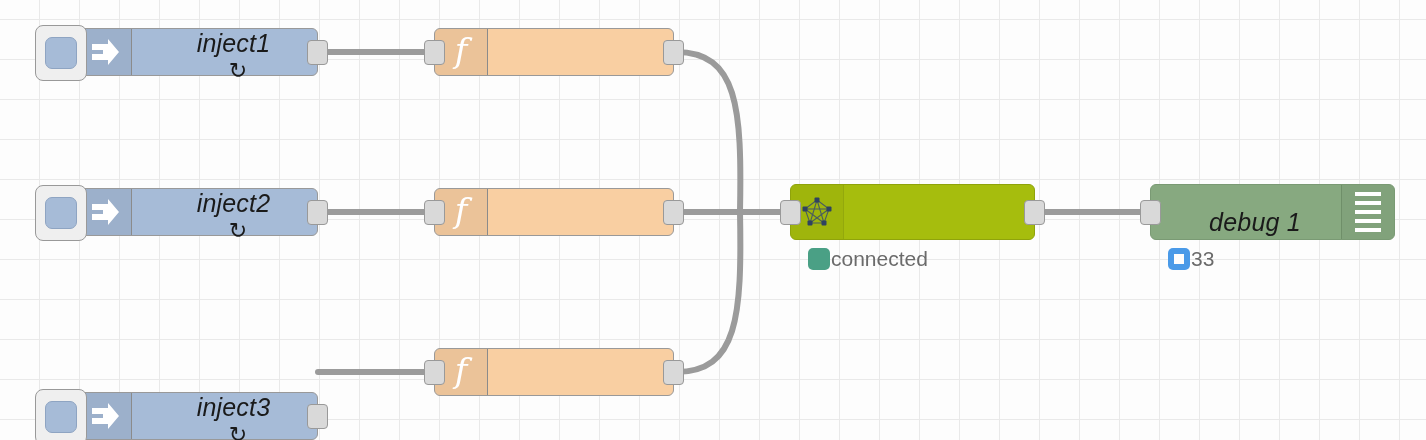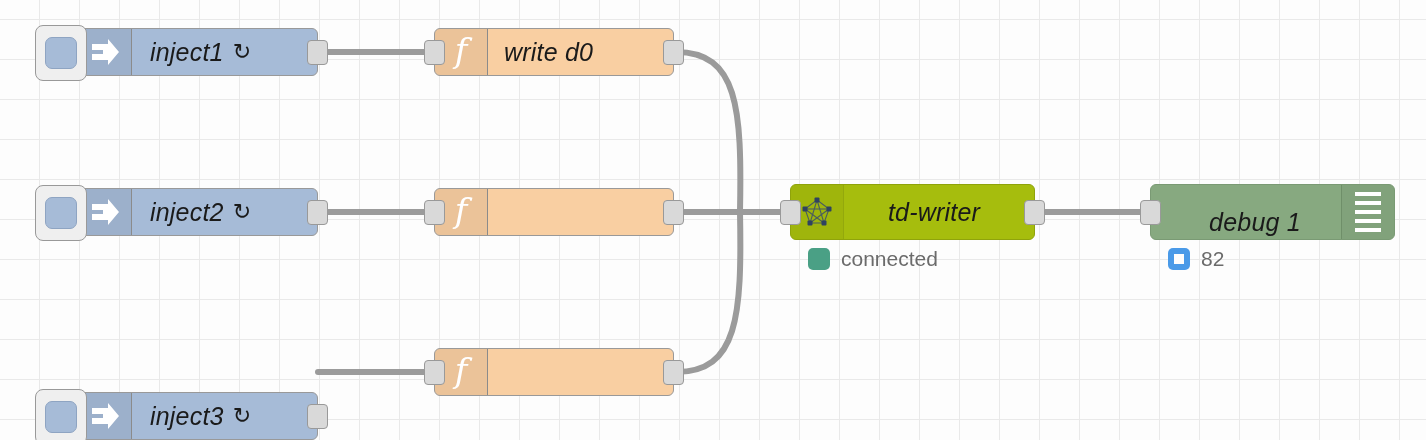--- a/index.html
+++ b/index.html
@@ -88,21 +88,21 @@
     flex: 0 0 52px;
     display: flex;
     align-items: center;
     justify-content: center;
     border-right: 1px solid #8b8b8b;
     border-radius: 5px 0 0 5px;
   }
   .inject-node .icon-box {
     background: rgba(0, 0, 0, 0.055);
   }
-  .inject-node .node-label { padding-left: 18px; }
+  .inject-node .node-label { padding-left: 18px; flex-direction: column; }
   .repeat-glyph {
     font-style: normal;
     font-size: 22px;
     margin-left: 9px;
     color: #1a1a1a;
   }
 
   
   .function-node {
     background: #f9cfa2;
@@ -181,21 +181,21 @@
     border-radius: 4px;
   }
   .port.in  { left: -11px; }
   .port.out { right: -11px; }
 
   
   .status {
     position: absolute;
     display: flex;
     align-items: center;
-    gap: 11px;
+    gap: 1px;
     font-size: 21px;
     color: #6b6b6b;
     white-space: nowrap;
   }
   .status-dot {
     width: 22px;
     height: 22px;
     border-radius: 5px;
     flex: 0 0 22px;
   }
@@ -276,21 +276,20 @@
       <span>inject3</span>
       <span class="repeat-glyph">↻</span>
     </div>
     <div class="port out" style="top:11px;"></div>
   </div>
 
   <div class="node function-node" style="left:434px; top:28px;">
     <div class="icon-box">
       <span class="f-glyph">f</span>
     </div>
-    <div class="node-label">write d0</div>
     <div class="port in" style="top:11px;"></div>
     <div class="port out" style="top:11px;"></div>
   </div>
 
   <div class="node function-node" style="left:434px; top:188px;">
     <div class="icon-box">
       <span class="f-glyph">f</span>
     </div>
     <div class="port in" style="top:11px;"></div>
     <div class="port out" style="top:11px;"></div>
@@ -317,21 +316,20 @@
         </g>
         <g fill="#2f4260">
           <rect x="13.5" y="1.5" width="5" height="5" rx="1"></rect>
           <rect x="25.5" y="10.5" width="5" height="5" rx="1"></rect>
           <rect x="20.5" y="24.5" width="5" height="5" rx="1"></rect>
           <rect x="6.5" y="24.5" width="5" height="5" rx="1"></rect>
           <rect x="1.5" y="10.5" width="5" height="5" rx="1"></rect>
         </g>
       </svg>
     </div>
-    <div class="node-label">td-writer</div>
     <div class="port in" style="top:15px;"></div>
     <div class="port out" style="top:15px;"></div>
   </div>
 
   <div class="status" style="left:808px; top:247px;">
     <span class="status-dot dot-green"></span>
     <span>connected</span>
   </div>
 
   <div class="node debug-node" style="left:1150px; top:184px;">
@@ -343,16 +341,16 @@
         <i></i>
         <i></i>
     </div>
     <div class="port in" style="top:15px;"></div>
   </div>
 
   <div class="status" style="left:1168px; top:247px;">
     <span class="status-dot dot-ring">
         <span></span>
       </span>
-    <span>82</span>
+    <span>33</span>
   </div>
 
 </div>
 
 </body></html>

